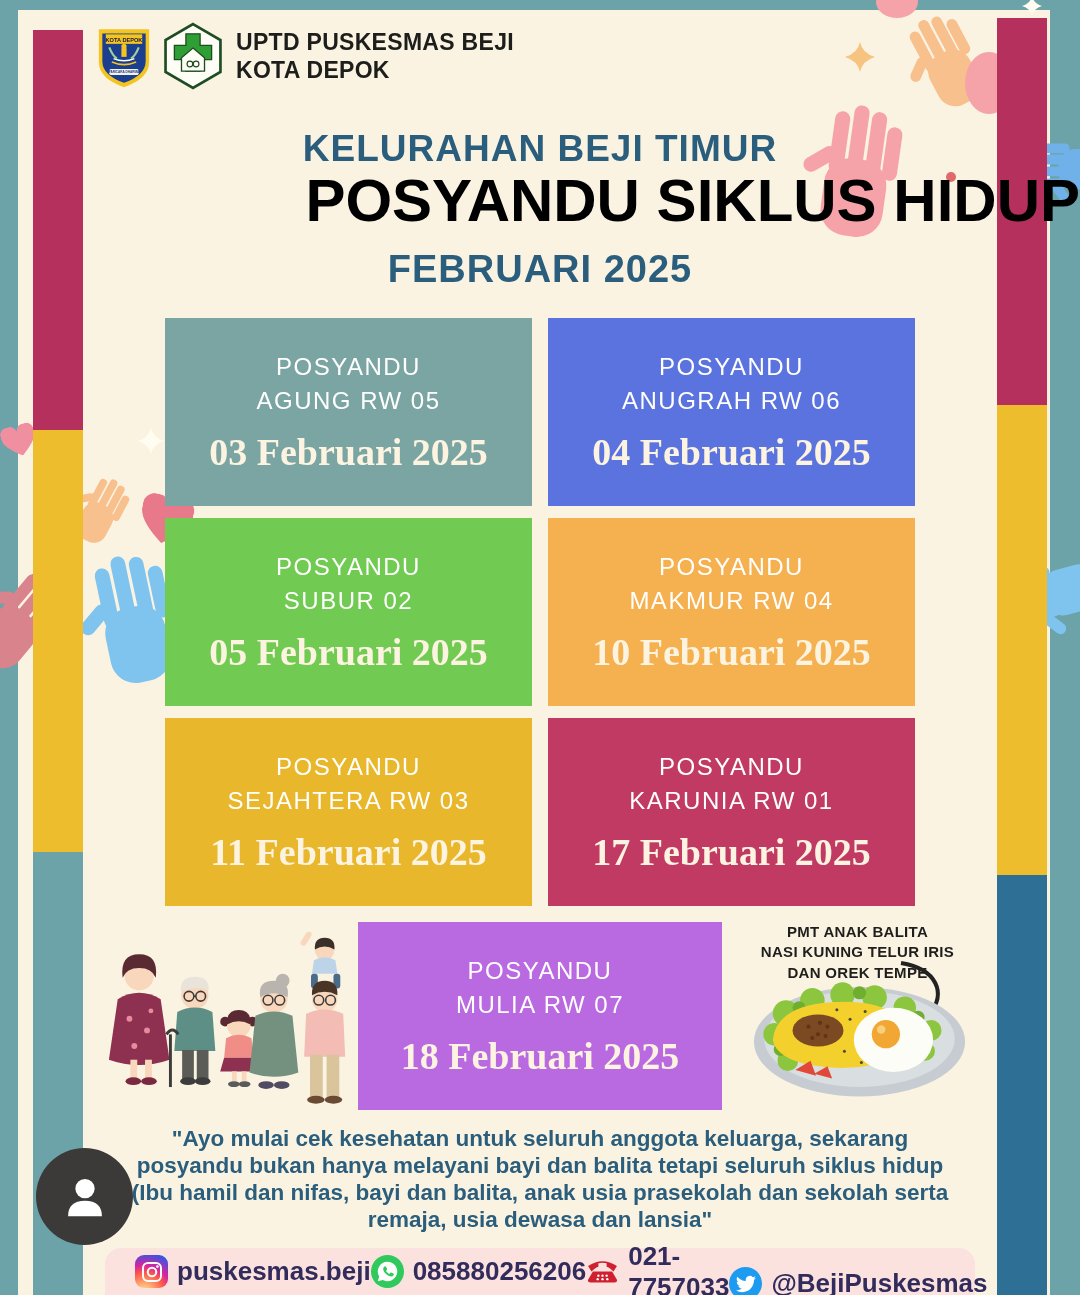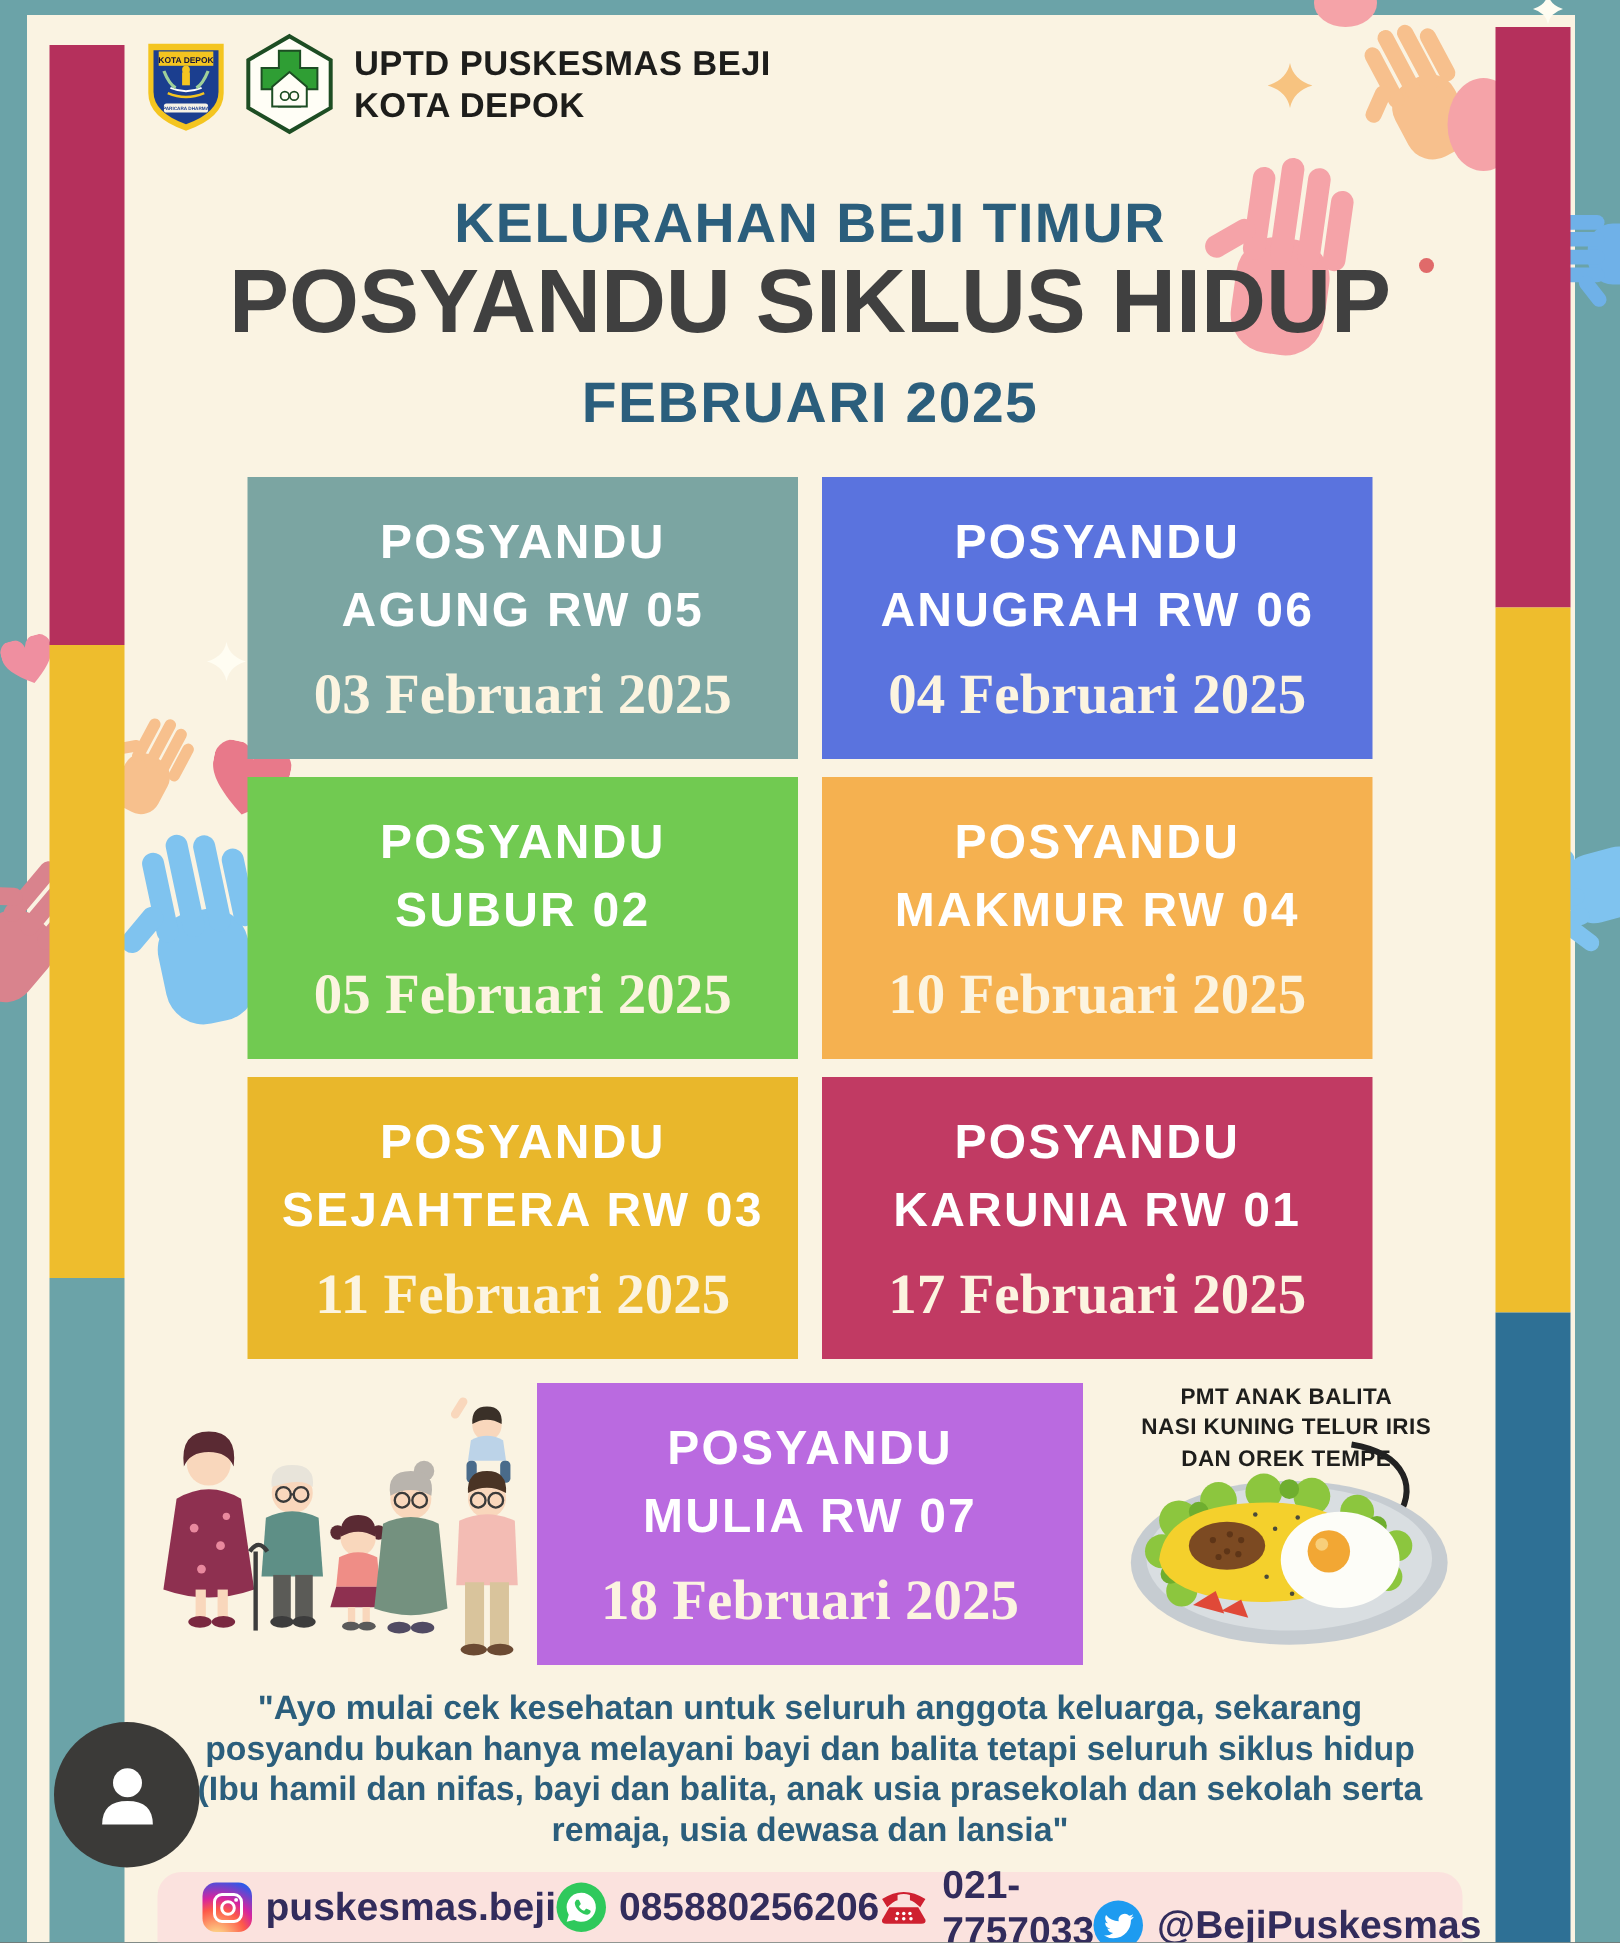--- a/index.html
+++ b/index.html
@@ -25,21 +25,21 @@
 
   
   .t-center{position:absolute;left:0;width:1080px;text-align:center;font-weight:800;z-index:3;}
   .subtitle{top:128px;font-size:37px;letter-spacing:1px;}
   .main-title{top:166px;font-size:60px;letter-spacing:0px;}
   .period{top:248px;font-size:38px;letter-spacing:1px;}
 
   
   .card{position:absolute;width:367px;height:188px;display:flex;flex-direction:column;
         align-items:center;justify-content:center;z-index:3;color:#fff;text-align:center;}
-  .card .l1,.card .l2{font-weight:700;font-size:32px;letter-spacing:1.5px;line-height:1.42;}
+  .card .l1,.card .l2{font-weight:400;font-size:24px;letter-spacing:1.5px;line-height:1.42;}
   .card .date{font-family:"Liberation Serif", serif;font-weight:700;font-size:38px;color:#fcf4e0;margin-top:12px;}
   .c1{left:165px;top:318px;} .c2{left:548px;top:318px;}
   .c3{left:165px;top:518px;} .c4{left:548px;top:518px;}
   .c5{left:165px;top:718px;} .c6{left:548px;top:718px;}
   .c7{left:358px;top:922px;width:364px;}
 
   
   .pmt{position:absolute;left:740px;top:922px;width:235px;text-align:center;
        font-weight:800;font-size:15px;line-height:1.35;letter-spacing:.3px;z-index:3;color:#1e1e1c;}
   .quote{position:absolute;left:70px;top:1125px;width:940px;text-align:center;
@@ -183,21 +183,21 @@
       <circle cx="31.5" cy="47" r="3.2" fill="none" stroke="#1d4d23" stroke-width="1.3"></circle>
       <circle cx="38.5" cy="47" r="3.2" fill="none" stroke="#1d4d23" stroke-width="1.3"></circle>
     </svg>
     <div class="org-text" style="color: rgb(29, 29, 27);">
       <div>UPTD PUSKESMAS BEJI</div>
       <div>KOTA DEPOK</div>
     </div>
   </div>
 
   <div class="t-center subtitle" style="color: rgb(43, 94, 124);">KELURAHAN BEJI TIMUR</div>
-  <div class="t-center main-title" style="color: #404040;">POSYANDU SIKLUS HIDUP</div>
+  <div class="t-center main-title" style="color: #000000; text-align: right;">POSYANDU SIKLUS HIDUP</div>
   <div class="t-center period" style="color: rgb(43, 94, 124);">FEBRUARI 2025</div>
 
   <div class="card c1" style="background-color: rgb(123, 165, 162);">
     <div class="l1">POSYANDU</div>
     <div class="l2">AGUNG RW 05</div>
     <div class="date">03 Februari 2025</div>
   </div>
   <div class="card c2" style="background-color: rgb(90, 115, 222);">
     <div class="l1">POSYANDU</div>
     <div class="l2">ANUGRAH RW 06</div>

